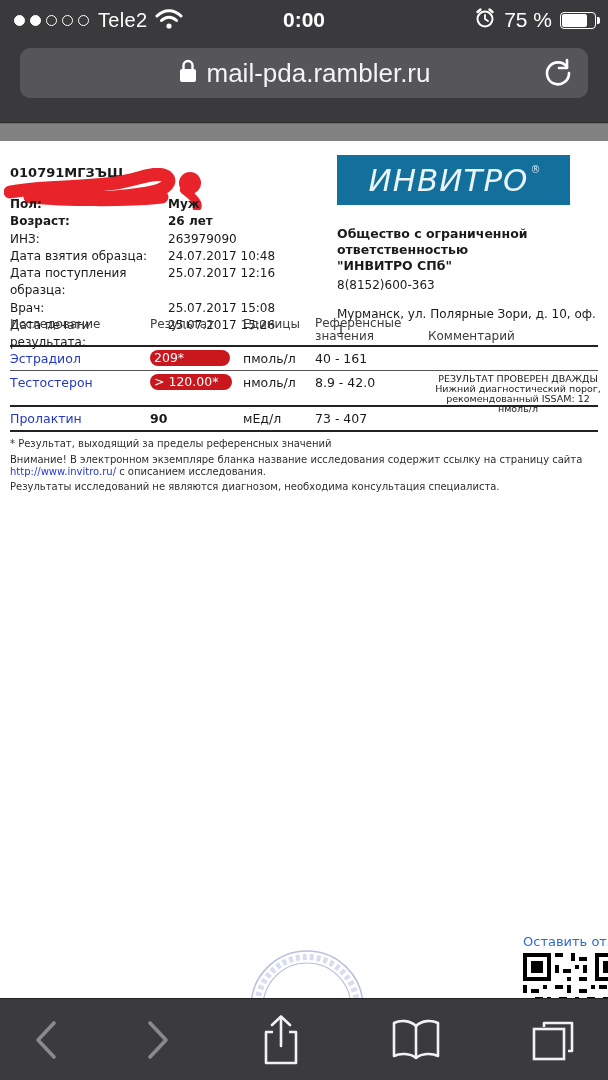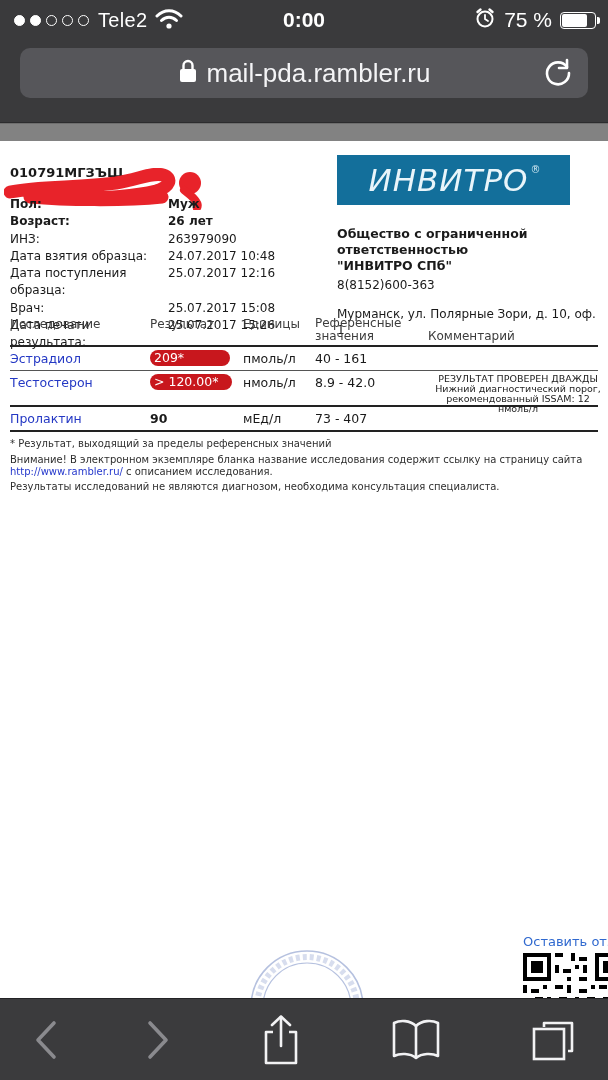--- a/index.html
+++ b/index.html
@@ -193,21 +193,21 @@
   <a class="abs cell link-blue" style="left:10px;top:270px;">Пролактин</a>
   <div class="abs cell b" style="left:150px;top:270px;">90</div>
   <div class="abs cell" style="left:243px;top:270px;">мЕд/л</div>
   <div class="abs cell" style="left:315px;top:270px;">73 - 407</div>
 
   <div class="abs hr" style="top:289px;height:1.5px;"></div>
 
   <div class="abs fn" style="left:10px;top:297px;">* Результат, выходящий за пределы референсных значений</div>
   <div class="abs fn" style="left:10px;top:313px;width:588px;line-height:11.5px;">
     <span>Внимание! В электронном экземпляре бланка название исследования содержит ссылку на страницу сайта</span>
-    <a class="fnote-link">http://www.rambler.ru/</a>
+    <a class="fnote-link">http://www.invitro.ru/</a>
     <span>с описанием исследования.</span>
   </div>
   <div class="abs fn" style="left:10px;top:340px;">Результаты исследований не являются диагнозом, необходима консультация специалиста.</div>
 
   <svg class="abs" style="left:238px;top:800px;" width="140" height="57" viewBox="0 0 140 57">
     <g stroke="#8fa0ce" fill="none" opacity="0.65">
       <circle cx="69" cy="66" r="56" stroke-width="1.6"></circle>
       <circle cx="69" cy="66" r="44" stroke-width="1.2"></circle>
       <circle cx="69" cy="66" r="50" stroke-width="6" stroke-dasharray="4 3" opacity="0.55"></circle>
     </g>

